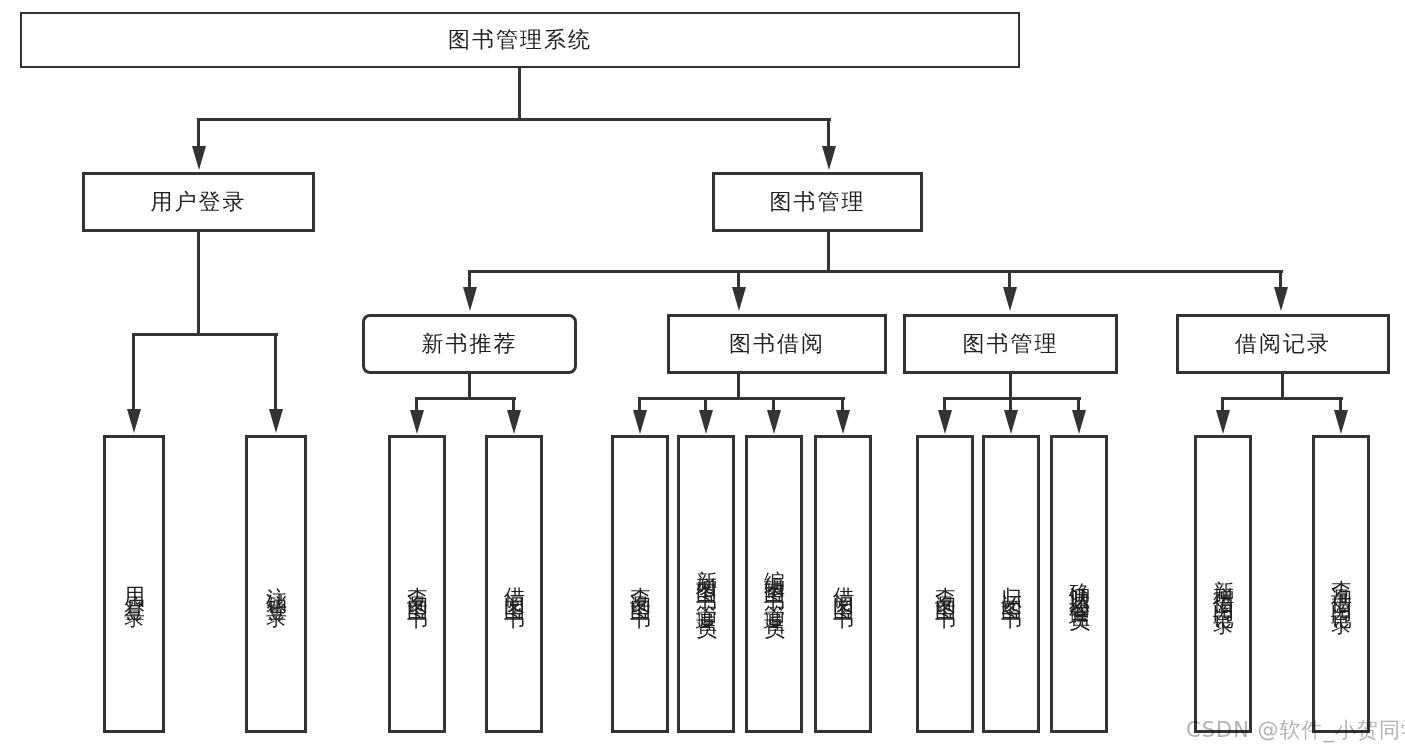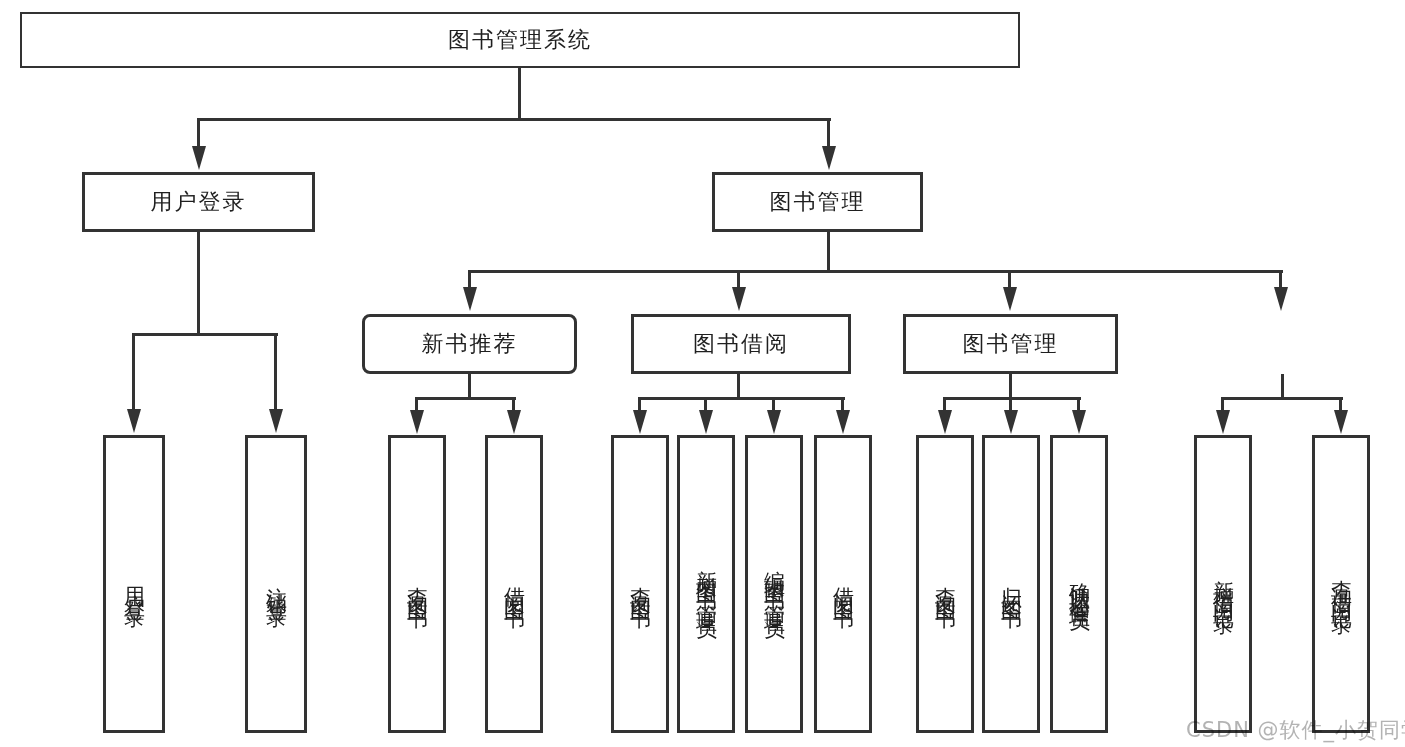--- a/index.html
+++ b/index.html
@@ -66,25 +66,28 @@
   <div class="ln" style="left:737px;top:270px;width:3px;height:19px;"></div>
   <div class="ar" style="left:732px;top:287px;"></div>
   <div class="ln" style="left:1008px;top:270px;width:3px;height:19px;"></div>
   <div class="ar" style="left:1003px;top:287px;"></div>
   <div class="ln" style="left:1279px;top:270px;width:3px;height:19px;"></div>
   <div class="ar" style="left:1274px;top:287px;"></div>
 
   <div class="node" style="left:362px;top:314px;width:215px;height:60px;border-radius:8px;">
     <span>新书推荐</span>
   </div>
-  <div class="node" style="left:631px;top:314px;width:220px;height:60px;">
+  <div class="node" style="left:667px;top:314px;width:220px;height:60px;">
     <span>图书借阅</span>
   </div>
   <div class="node" style="left:903px;top:314px;width:215px;height:60px;">
     <span>图书管理</span>
+  </div>
+  <div class="node" style="left:1176px;top:314px;width:214px;height:60px;">
+    <span>借阅记录</span>
   </div>
 
   <div class="ln" style="left:468px;top:374px;width:3px;height:26px;"></div>
   <div class="ln" style="left:415px;top:397px;width:101px;height:3px;"></div>
   <div class="ln" style="left:415px;top:397px;width:3px;height:16px;"></div>
   <div class="ar" style="left:410px;top:410px;"></div>
   <div class="ln" style="left:512px;top:397px;width:3px;height:16px;"></div>
   <div class="ar" style="left:507px;top:410px;"></div>
 
   <div class="ln" style="left:737px;top:374px;width:3px;height:26px;"></div>

